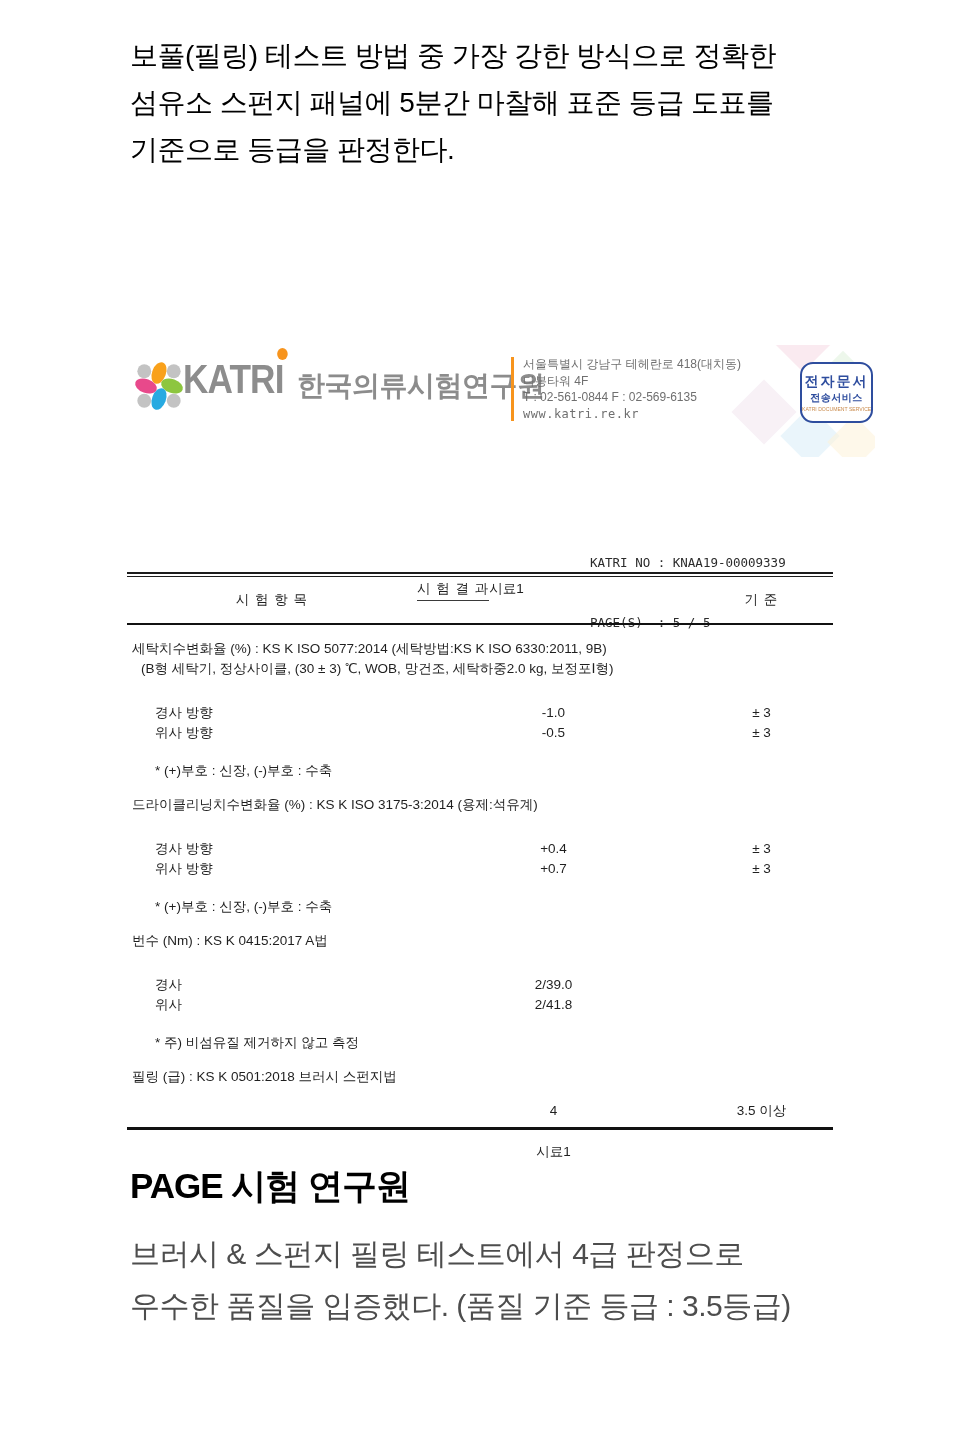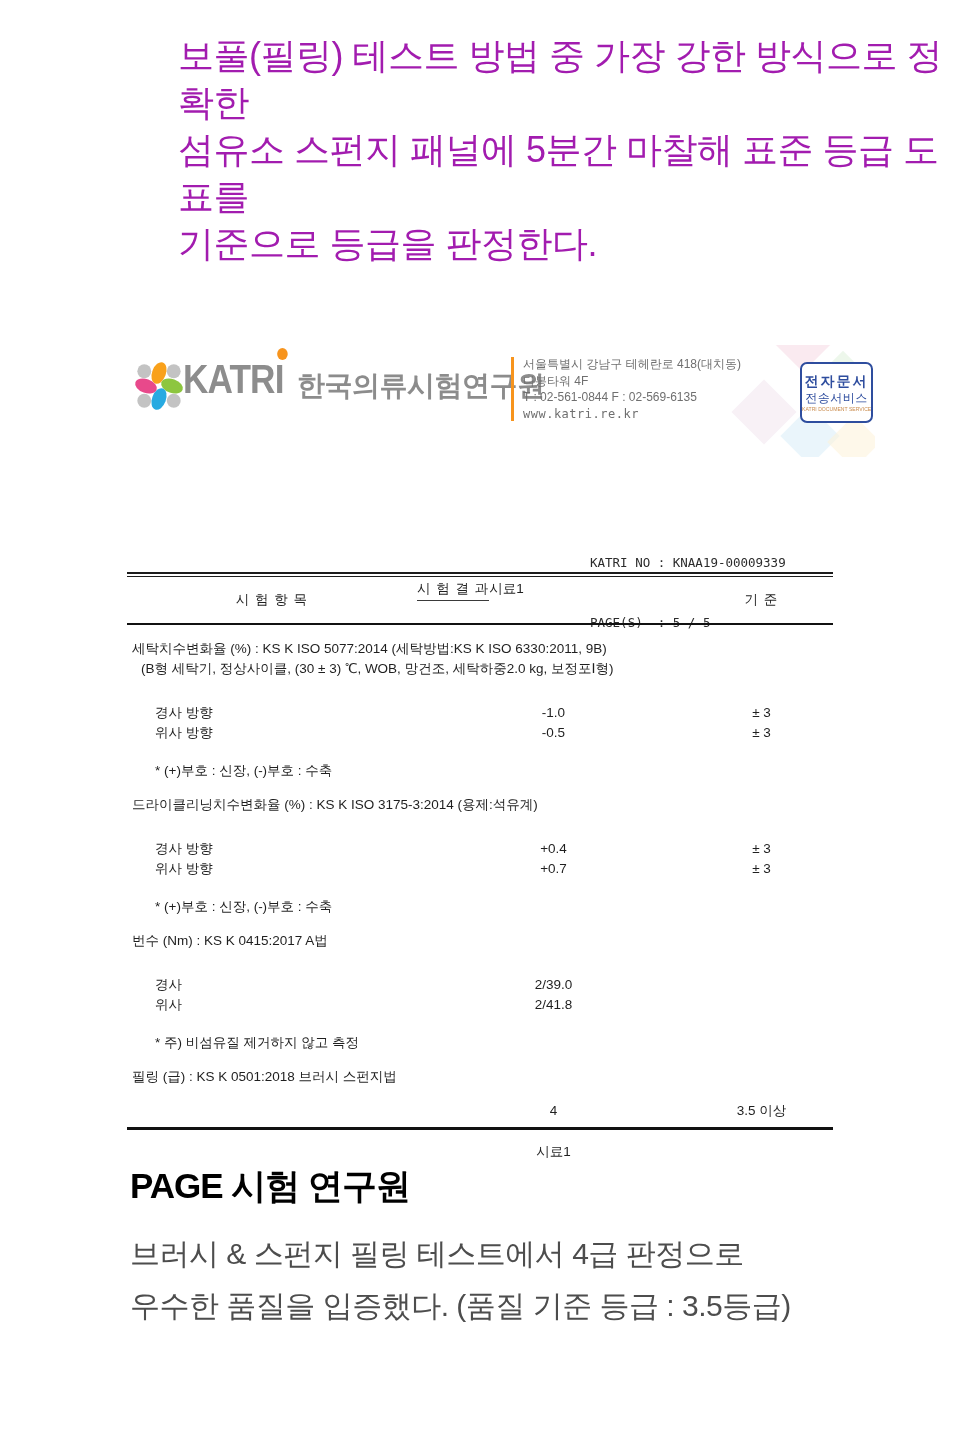--- a/index.html
+++ b/index.html
@@ -5,22 +5,22 @@
   * { margin:0; padding:0; box-sizing:border-box; }
   html,body { background:#ffffff; }
   body {
     width:960px; height:1441px; position:relative; overflow:hidden;
     font-family:"Liberation Sans", sans-serif;
   }
 
   
   .intro {
     position:absolute; left:130px; top:32px;
-    font-size:36px; line-height:47px; letter-spacing:-0.5px;
-    color:#a21caf; font-weight:400;margin-left:48px;
+    font-size:28px; line-height:47px; letter-spacing:-0.5px;
+    color:#000000; font-weight:400;
   }
 
   
   .report { position:absolute; left:127px; top:345px; width:748px; color:#1f1f1f; }
 
   
   .logo-row { position:relative; height:105px; }
   .logo-icon { position:absolute; left:6px; top:15px; width:52px; height:52px; }
   .brand {
     position:absolute; left:56px; top:12px;
@@ -45,25 +45,25 @@
   
   .badge-zone { position:absolute; left:558px; top:0; width:190px; height:112px; overflow:hidden; }
   .dm { position:absolute; transform:rotate(45deg); opacity:0.55; }
   .dm1 { left:96px; top:-26px;  width:44px; height:44px; background:#f6d9e4; }
   .dm2 { left:138px; top:14px;  width:40px; height:40px; background:#dff0db; }
   .dm3 { left:56px;  top:44px;  width:46px; height:46px; background:#f3e6ee; }
   .dm4 { left:104px; top:70px;  width:42px; height:42px; background:#d9ecf7; }
   .dm5 { left:150px; top:78px;  width:38px; height:38px; background:#fdf3d8; }
   .edoc-badge {
     position:absolute; left:115px; top:17px; width:73px; height:61px;
-    background:#ffffff; border:2px solid #2e4d9e; border-radius:7px;
+    background:#ffffff; border:2px solid #2e4d9e; border-radius:13px;
     display:flex; flex-direction:column; align-items:center; justify-content:center;
   }
   .edoc-line1 { font-size:14px; font-weight:700; color:#2e4d9e; letter-spacing:2px; line-height:17px; white-space:nowrap; }
-  .edoc-line2 { font-size:12px; font-weight:400; color:#2e4d9e; letter-spacing:0.5px; line-height:16px; white-space:nowrap; }
+  .edoc-line2 { font-size:10px; font-weight:700; color:#2e4d9e; letter-spacing:0.5px; line-height:16px; white-space:nowrap; }
   .edoc-sub { font-size:6px; color:#c98a4b; letter-spacing:0; transform:scale(0.85); white-space:nowrap; }
 
   
   .meta {
     position:absolute; left:463px; top:168px;
     font-family:"DejaVu Sans Mono", monospace;
     font-size:12.5px; line-height:20px; color:#2b2b2b; white-space:pre;
   }
 
   

